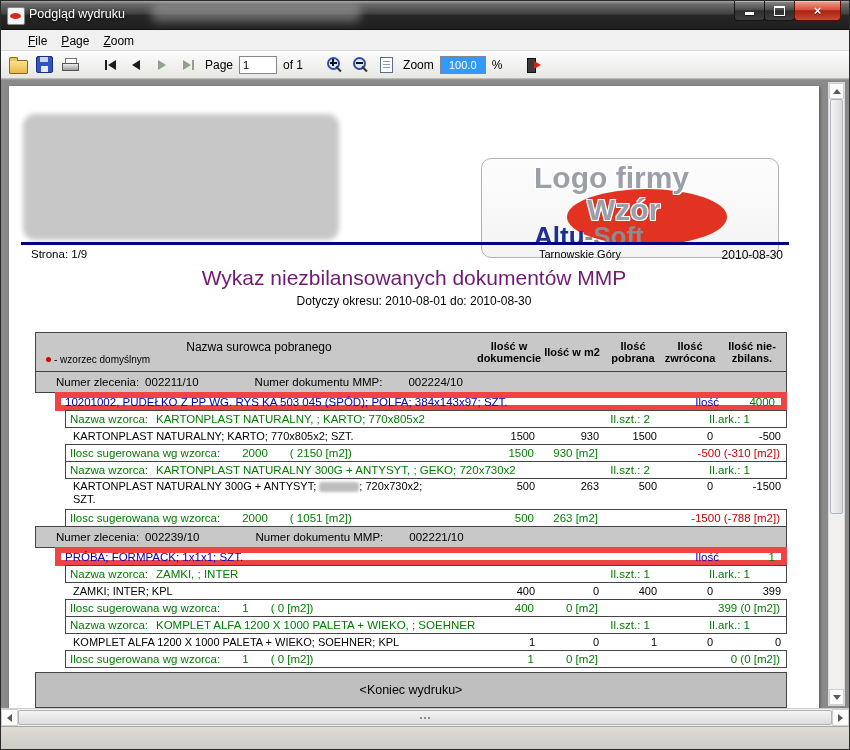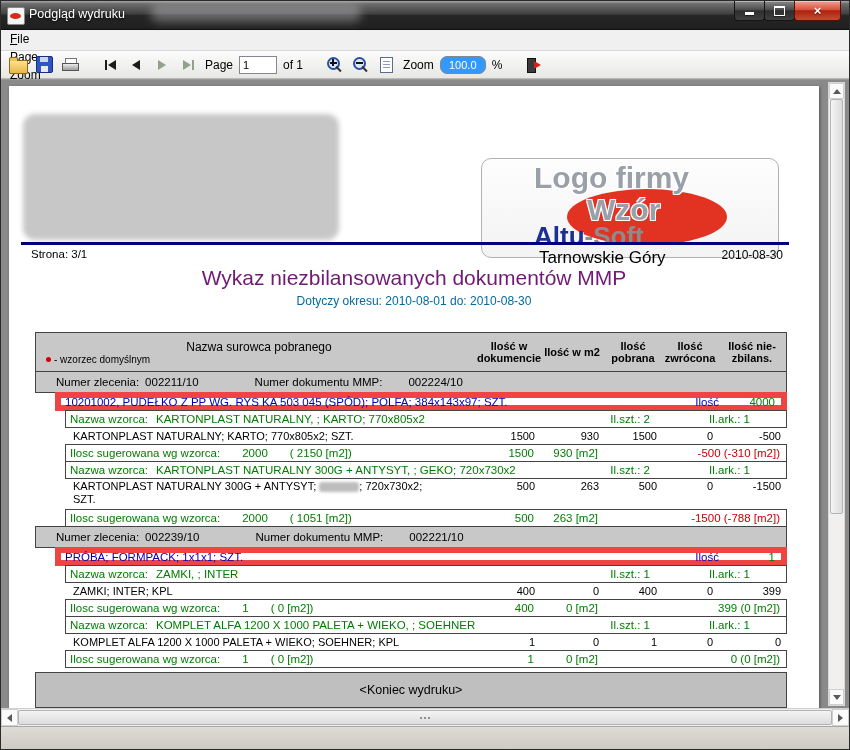--- a/index.html
+++ b/index.html
@@ -12,31 +12,31 @@
   .title-text{position:absolute;left:28px;top:6px;color:#fff;font-size:12.5px;text-shadow:0 1px 3px #000;}
   .title-smudge{position:absolute;left:150px;top:3px;width:210px;height:18px;background:rgba(195,195,200,.42);border-radius:8px;filter:blur(5px);}
   .win-buttons{position:absolute;right:8px;top:0;display:flex;}
   .win-btn{width:29px;height:19px;margin-left:-1px;border:1px solid #141414;border-top:none;border-radius:0 0 4px 4px;background:linear-gradient(#8a8a8a,#4c4c4c 45%,#2e2e2e 52%,#3f3f3f);box-shadow:inset 0 1px 0 rgba(255,255,255,.4);display:flex;align-items:center;justify-content:center;}
   .win-btn.close{width:45px;background:linear-gradient(#f0a294,#d9523c 45%,#ad2212 52%,#c74b2e);border-color:#5c0e04;}
   .glyph-min{width:9px;height:3px;background:#fff;box-shadow:0 1px 1px #00000088;margin-top:6px;}
   .glyph-max{width:9px;height:7px;border:1px solid #fff;border-top:2px solid #fff;box-shadow:0 1px 1px #00000066;}
   .glyph-close{color:#fff;font-size:13px;font-weight:bold;text-shadow:0 1px 1px #00000088;line-height:17px;}
 
   
-  .menubar{height:20px;background:#f0f0f0;border-bottom:1px solid #d7d7d7;display:flex;align-items:flex-start;padding-left:2px;flex-direction:column;}
+  .menubar{height:20px;background:#f0f0f0;border-bottom:1px solid #d7d7d7;display:flex;align-items:flex-end;padding-left:20px;}
   .menu-item{display:inline-block;padding:2px 7px;font-size:12px;color:#000;}
   .menu-item::first-letter{text-decoration:underline;}
 
   
   .toolbar{height:27px;background:linear-gradient(#fcfcfc,#e7e7e4);border-bottom:1px solid #b9b9b9;display:flex;align-items:center;padding:0 6px;gap:4px;}
   .tbtn{width:22px;height:22px;display:flex;align-items:center;justify-content:center;}
   .tlabel{font-size:12px;color:#000;margin:0 2px;}
   .tb-input{height:16px;border:1px solid #828790;font-size:11px;font-family:"Liberation Sans",sans-serif;padding:0 3px;}
   .page-input{width:30px;}
-  .zoom-input{width:38px;background:#3399ff;color:#fff;text-align:center;border-radius:7px;}
+  .zoom-input{width:38px;background:#3399ff;color:#fff;text-align:center;}
   .tsep{width:10px;}
 
   .icon-folder{position:relative;width:17px;height:12px;background:linear-gradient(#ffe28a,#e8b64c);border:1px solid #8a6914;border-radius:1px;margin-top:4px;}
   .icon-folder::before{content:"";position:absolute;top:-4px;left:-1px;width:7px;height:3px;background:#eec05a;border:1px solid #8a6914;border-bottom:none;border-radius:2px 2px 0 0;}
   .icon-floppy{position:relative;width:15px;height:15px;background:#2f55c4;border:1px solid #16307e;border-radius:2px;}
   .icon-floppy::before{content:"";position:absolute;top:0;left:3px;width:8px;height:5px;background:#ccd5ef;}
   .icon-floppy::after{content:"";position:absolute;bottom:0;left:4px;width:7px;height:6px;background:#e9e9e9;}
   .icon-printer{position:relative;width:17px;height:14px;}
   .icon-printer::before{content:"";position:absolute;top:0;left:3px;width:10px;height:6px;background:#fff;border:1px solid #777;}
   .icon-printer::after{content:"";position:absolute;bottom:1px;left:0;width:15px;height:6px;background:linear-gradient(#ececec,#9c9c9c);border:1px solid #555;}
@@ -65,25 +65,25 @@
   .logo-l1{position:absolute;left:52px;top:2px;font-size:30px;font-weight:bold;color:#9aa0a8;text-shadow:1px 1px 0 #fff,-1px -1px 0 #fff,1px -1px 0 #fff,-1px 1px 0 #fff;z-index:2;}
   .logo-ellipse{position:absolute;left:85px;top:30px;width:160px;height:56px;background:#e23222;border-radius:50%;z-index:1;}
   .logo-l2{position:absolute;left:105px;top:34px;font-size:30px;font-weight:bold;color:#9aa0a8;text-shadow:1px 1px 0 #fff,-1px -1px 0 #fff,1px -1px 0 #fff,-1px 1px 0 #fff;z-index:2;}
   .logo-brand{position:absolute;left:52px;top:62px;font-size:26px;font-weight:bold;z-index:3;}
   .brand-main{color:#1c2f96;text-shadow:1px 1px 0 #ffffffaa;}
   .brand-suffix{color:#8c8c8c;}
 
   .rule-blue{position:absolute;left:12px;top:156px;width:768px;height:3px;background:#00007e;z-index:3;}
   .info-row{position:absolute;left:0;top:162px;width:100%;height:15px;font-size:11.5px;color:#000;}
   .strona{position:absolute;left:22px;}
-  .city{position:absolute;left:530px;font-size:17px;}
+  .city{position:absolute;left:530px;font-size:11px;}
   .rdate{position:absolute;right:36px;font-size:12px;}
 
   .rtitle{position:absolute;left:0;top:180px;width:100%;text-align:center;font-size:21px;color:#701a75;}
-  .rsub{position:absolute;left:0;top:208px;width:100%;text-align:center;font-size:12px;color:#0369a1;}
+  .rsub{position:absolute;left:0;top:208px;width:100%;text-align:center;font-size:12px;color:#000000;}
 
   
   .rtable{position:absolute;left:26px;top:246px;width:752px;font-size:11px;color:#000;}
   .trow{display:flex;align-items:center;box-sizing:border-box;background:#fff;}
   .c-name{flex:1;min-width:0;padding-left:4px;}
   .c-doc{width:62px;}.c-m2{width:64px;}.c-pob{width:58px;}.c-zwr{width:56px;}.c-bil{width:68px;}
   .c-merge{width:124px;}
   .num{text-align:right;padding-right:6px;box-sizing:border-box;}
 
   .header-row{height:40px;background:#c8c8c8;border:1px solid #444;align-items:stretch;}
@@ -234,21 +234,21 @@
         <div class="logo-ellipse"></div>
         <div class="logo-l2">Wzór</div>
         <div class="logo-brand">
           <span class="brand-main">Altu</span><span class="brand-suffix">-Soft</span>
         </div>
       </div>
 
       <div class="rule-blue"></div>
 
       <div class="info-row">
-        <span class="strona">Strona: 3/1</span>
+        <span class="strona">Strona: 1/9</span>
         <span class="city">Tarnowskie Góry</span>
         <span class="rdate">2010-08-30</span>
       </div>
 
       <div class="rtitle">Wykaz niezbilansowanych dokumentów MMP</div>
       <div class="rsub">Dotyczy okresu: 2010-08-01 do: 2010-08-30</div>
 
       <div class="rtable">
 
         <div class="trow header-row">

